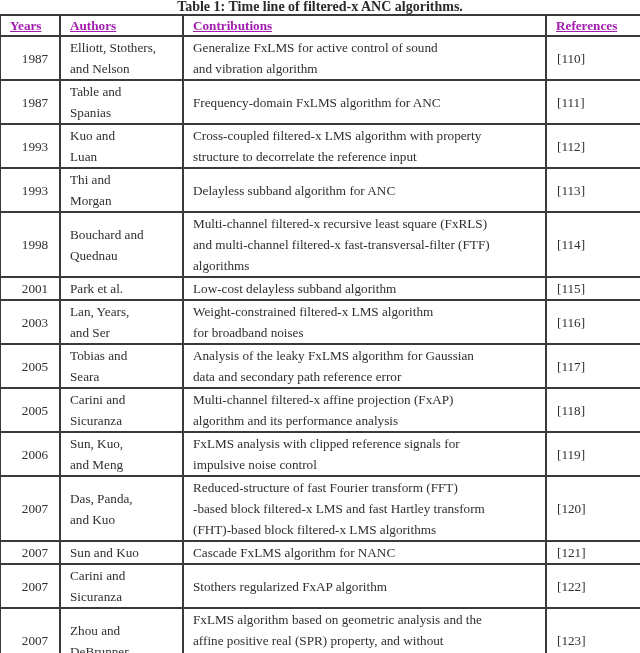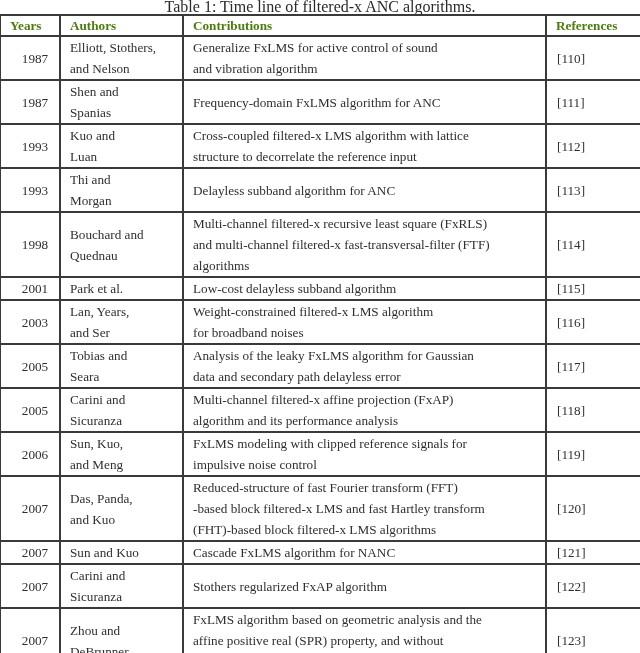--- a/index.html
+++ b/index.html
@@ -15,24 +15,25 @@
       font-family: "DejaVu Serif", "Liberation Serif", serif;
       color: #2a2a2a;
     }
     .caption {
       position: absolute;
       top: 0;
       left: 0;
       width: 640px;
       height: 24px;
       text-align: center;
-      font-size: 16px;
+      font-size: 14px;
       line-height: 13px;
       font-family: "Liberation Serif", "DejaVu Serif", serif;
       color: #2a2a2a;
+      font-weight: bold;
     }
     table.tl {
       position: absolute;
       top: 14px;
       left: -1px;
       width: 643px;
       border-collapse: collapse;
       table-layout: fixed;
       font-family: "Liberation Serif", "DejaVu Serif", serif;
       font-size: 13.2px;
@@ -47,21 +48,22 @@
       padding: 0 0 0 9px;
       vertical-align: middle;
       text-align: left;
       line-height: 21px;
       overflow: hidden;
     }
     table.tl th {
       font-weight: bold;
       height: 19px;
       line-height: 19px;
-      color: #4d7c0f;
+      color: #a21caf;
+      text-decoration: underline;
     }
     table.tl td.year { padding-left: 10px; text-align: center; }
     table.tl td.ref { padding-left: 10px; }
     .multi span { display: block; white-space: nowrap; }
   </style>
 </head>
 <body>
 
 <div class="caption">Table 1: Time line of filtered-x ANC algorithms.</div>
 
@@ -89,36 +91,36 @@
         </td>
         <td class="multi">
           <span>Generalize FxLMS for active control of sound</span>
           <span>and vibration algorithm</span>
         </td>
         <td class="ref">[110]</td>
       </tr>
       <tr style="height: 40px;">
         <td class="year">1987</td>
         <td class="multi">
-          <span>Shen and</span>
+          <span>Table and</span>
           <span>Spanias</span>
         </td>
         <td class="multi">
           <span>Frequency-domain FxLMS algorithm for ANC</span>
         </td>
         <td class="ref">[111]</td>
       </tr>
       <tr style="height: 40px;">
         <td class="year">1993</td>
         <td class="multi">
           <span>Kuo and</span>
           <span>Luan</span>
         </td>
         <td class="multi">
-          <span>Cross-coupled filtered-x LMS algorithm with lattice</span>
+          <span>Cross-coupled filtered-x LMS algorithm with property</span>
           <span>structure to decorrelate the reference input</span>
         </td>
         <td class="ref">[112]</td>
       </tr>
       <tr style="height: 40px;">
         <td class="year">1993</td>
         <td class="multi">
           <span>Thi and</span>
           <span>Morgan</span>
         </td>
@@ -163,21 +165,21 @@
         <td class="ref">[116]</td>
       </tr>
       <tr style="height: 41px;">
         <td class="year">2005</td>
         <td class="multi">
           <span>Tobias and</span>
           <span>Seara</span>
         </td>
         <td class="multi">
           <span>Analysis of the leaky FxLMS algorithm for Gaussian</span>
-          <span>data and secondary path delayless error</span>
+          <span>data and secondary path reference error</span>
         </td>
         <td class="ref">[117]</td>
       </tr>
       <tr style="height: 40px;">
         <td class="year">2005</td>
         <td class="multi">
           <span>Carini and</span>
           <span>Sicuranza</span>
         </td>
         <td class="multi">
@@ -186,21 +188,21 @@
         </td>
         <td class="ref">[118]</td>
       </tr>
       <tr style="height: 40px;">
         <td class="year">2006</td>
         <td class="multi">
           <span>Sun, Kuo,</span>
           <span>and Meng</span>
         </td>
         <td class="multi">
-          <span>FxLMS modeling with clipped reference signals for</span>
+          <span>FxLMS analysis with clipped reference signals for</span>
           <span>impulsive noise control</span>
         </td>
         <td class="ref">[119]</td>
       </tr>
       <tr style="height: 62px;">
         <td class="year">2007</td>
         <td class="multi">
           <span>Das, Panda,</span>
           <span>and Kuo</span>
         </td>

